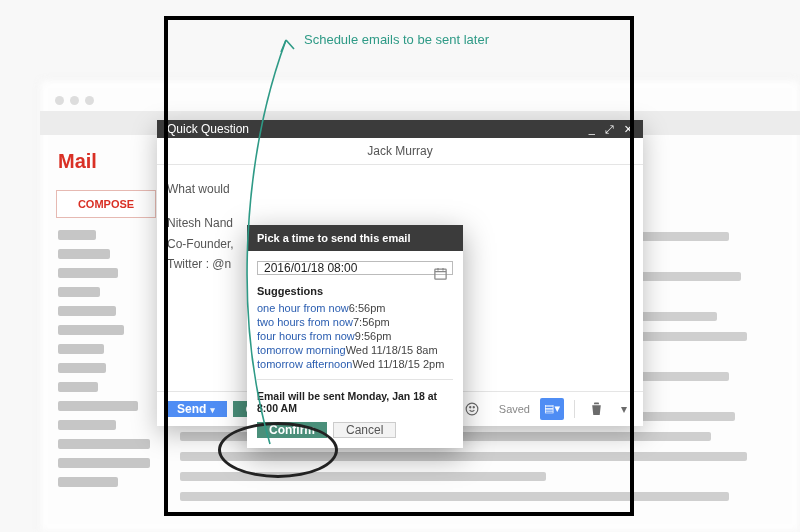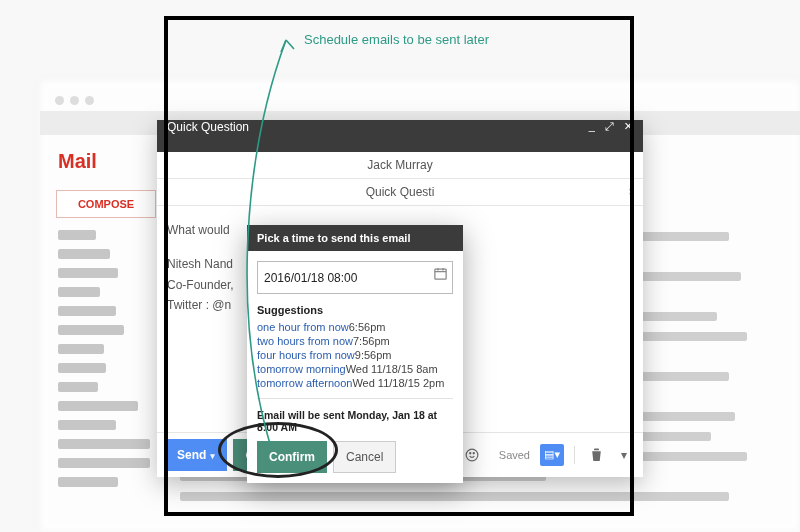--- a/index.html
+++ b/index.html
@@ -18,42 +18,42 @@
   .bg-rows div { height:9px; background:#cfcfcf; border-radius:2px; }
 
   
   .annotation { position: absolute; left: 304px; top: 32px; color: #2e9a86; font-size: 13px; display:flex; align-items:center; gap:4px;justify-content:flex-end;}
 
   
   .focus-frame { position: absolute; left: 164px; top: 16px; width: 470px; height: 500px; border: 4px solid #000; background: transparent; pointer-events: none; }
 
   
   .compose { position: absolute; left: 157px; top: 120px; width: 486px; background: #fff; box-shadow: 0 8px 24px rgba(0,0,0,.25); font-size: 12px; }
-  .compose-header { background: #3b3b3b; color: #fff; height: 32px; display: flex; padding: 0 10px; font-size: 12px; }
+  .compose-header { background: #3b3b3b; color: #fff; height: 18px; display: flex; align-items: center; padding: 0 10px; font-size: 12px; }
   .compose-header .spacer { flex: 1; }
   .compose-header .win-icon { margin-left: 10px; font-size: 11px; cursor: pointer; }
   .compose-row { border-bottom: 1px solid #e5e5e5; padding: 6px 10px; color: #555; background:#fff; position:relative;text-align:center; }
   .compose-body { padding: 8px 10px 6px 10px; color: #555; line-height: 1.7; min-height: 200px;}
   .compose-toolbar { display: flex; align-items: center; gap: 6px; padding: 6px 8px; border-top: 1px solid #e5e5e5; background:#fff;}
-  .btn { height: 32px; padding: 0 12px; border: none; color: #fff; font-weight: bold; font-size: 12px; cursor: pointer; }
+  .btn { height: 16px; padding: 0 12px; border: none; color: #fff; font-weight: bold; font-size: 12px; cursor: pointer; }
   .btn-send { background: #4f8df4; }
   .btn-send::after { content: "▾"; font-size:9px; margin-left:4px; opacity:.9;}
   .btn-later { background: #4a8f7a; display: flex; align-items: center; gap: 5px; }
   .btn-later::after { content: "▴"; font-size:9px; margin-left:2px;}
   .tb-icon { width: 22px; height: 22px; display:flex; align-items:center; justify-content:center; color:#6b6b6b; cursor:pointer; }
   .tb-spacer { flex:1; }
   .saved { color:#888; font-size:11px; margin-right:4px;}
   .doc-btn { width:24px; height:22px; background:#4f8df4; color:#fff; display:flex; align-items:center; justify-content:center; border-radius:2px; cursor:pointer; font-size:11px;}
   .vline { width:1px; height:18px; background:#ddd; margin:0 4px;}
 
   
   .popup { position: absolute; left: 247px; top: 225px; width: 216px; background: #fff; box-shadow: 0 8px 28px rgba(0,0,0,.35); font-size: 11px; z-index:5; }
   .popup-title { background: #3b3b3b; color: #fff; padding: 7px 10px; font-weight: bold; font-size: 11px;}
   .popup-body { padding: 10px 10px 4px 10px; }
-  .dt-input { width: 100%; height: 33px; border: 1px solid #bbb; padding: 0 28px 0 6px; font-size: 12px; color: #222; }
+  .dt-input { width: 100%; height: 14px; border: 1px solid #bbb; padding: 0 28px 0 6px; font-size: 12px; color: #222; }
   .dt-wrap { position: relative; }
   .dt-wrap .cal-icon { position:absolute; right:5px; top:5px; color:#888; }
   .sugg-head { font-weight: bold; margin: 10px 0 4px 0; color:#222; }
   .sugg { display: flex; justify-content: flex-start; padding:1px 0; }
   .sugg a { color: #2a5db0; text-decoration: none; cursor:pointer;}
   .sugg span { color:#444; }
   .popup-status { padding: 0 10px 8px 10px; font-weight:bold; color:#222; font-size:10.5px; }
   .popup-hr { border-top:1px solid #e3e3e3; margin:8px 0 6px 0;}
   .popup-actions { display:flex; align-items:center; gap:6px; padding:0 10px 10px 10px;}
   .btn-confirm { background:#4a8f7a; }
@@ -115,24 +115,20 @@
   <div class="compose-header">
     <span>Quick Question</span>
     <span class="spacer"></span>
     <span class="win-icon">_</span>
     <span class="win-icon">⤢</span>
     <span class="win-icon">✕</span>
   </div>
   <div class="compose-row">
     <span>Jack Murray</span>
   </div>
-  <div class="compose-row">
-    <span>Quick Questi</span>
-    <span style="position:absolute; right:8px; top:6px; color:#bbb;">×</span>
-  </div>
   <div class="compose-body">
     <div style="height:6px"></div>
     <div>What would</div>
     <div style="height:14px"></div>
     <div>Nitesh Nand</div>
     <div>Co-Founder,</div>
     <div>Twitter : @n</div>
     <div style="height:110px"></div>
   </div>
   <div class="compose-toolbar">

